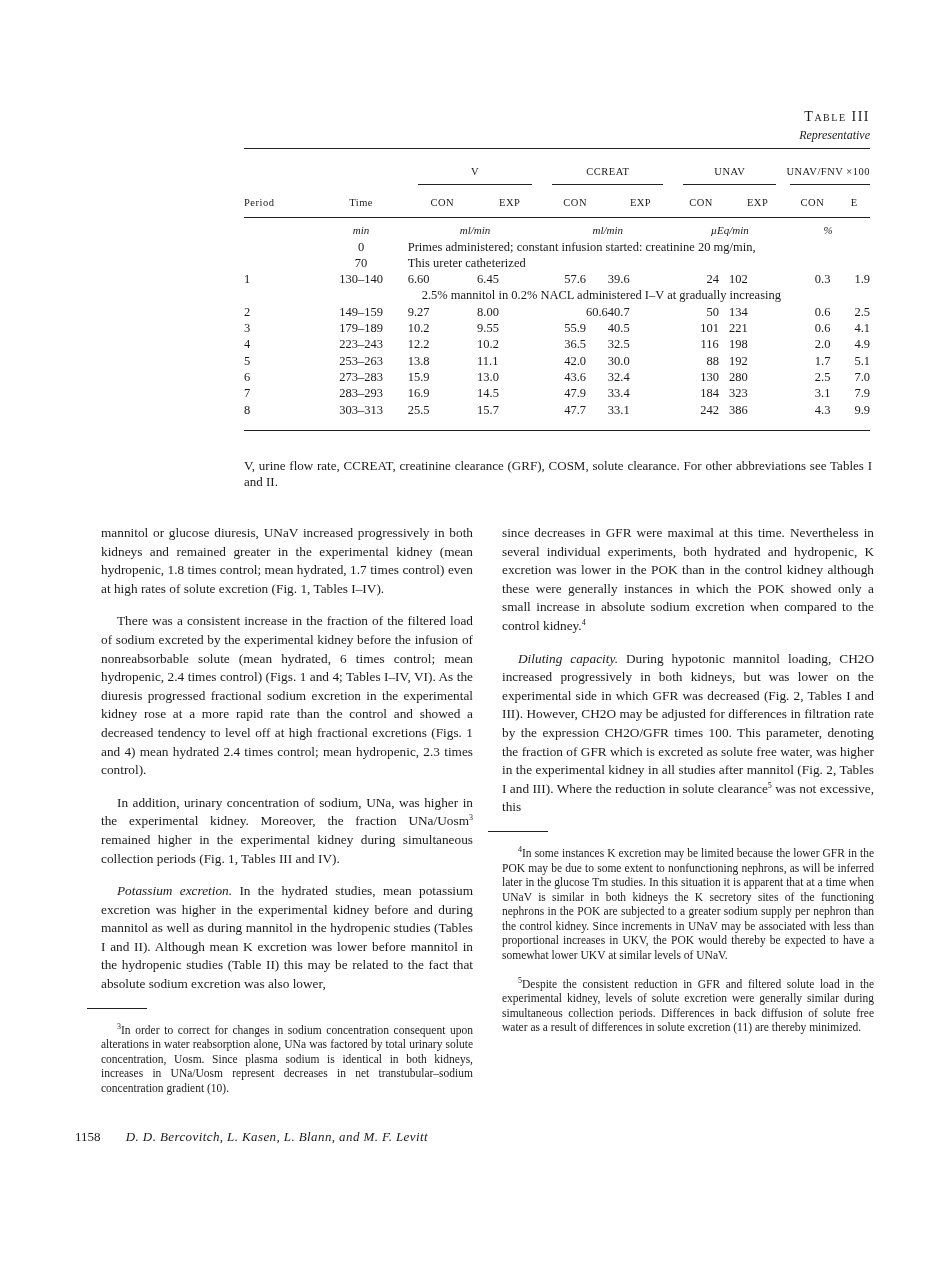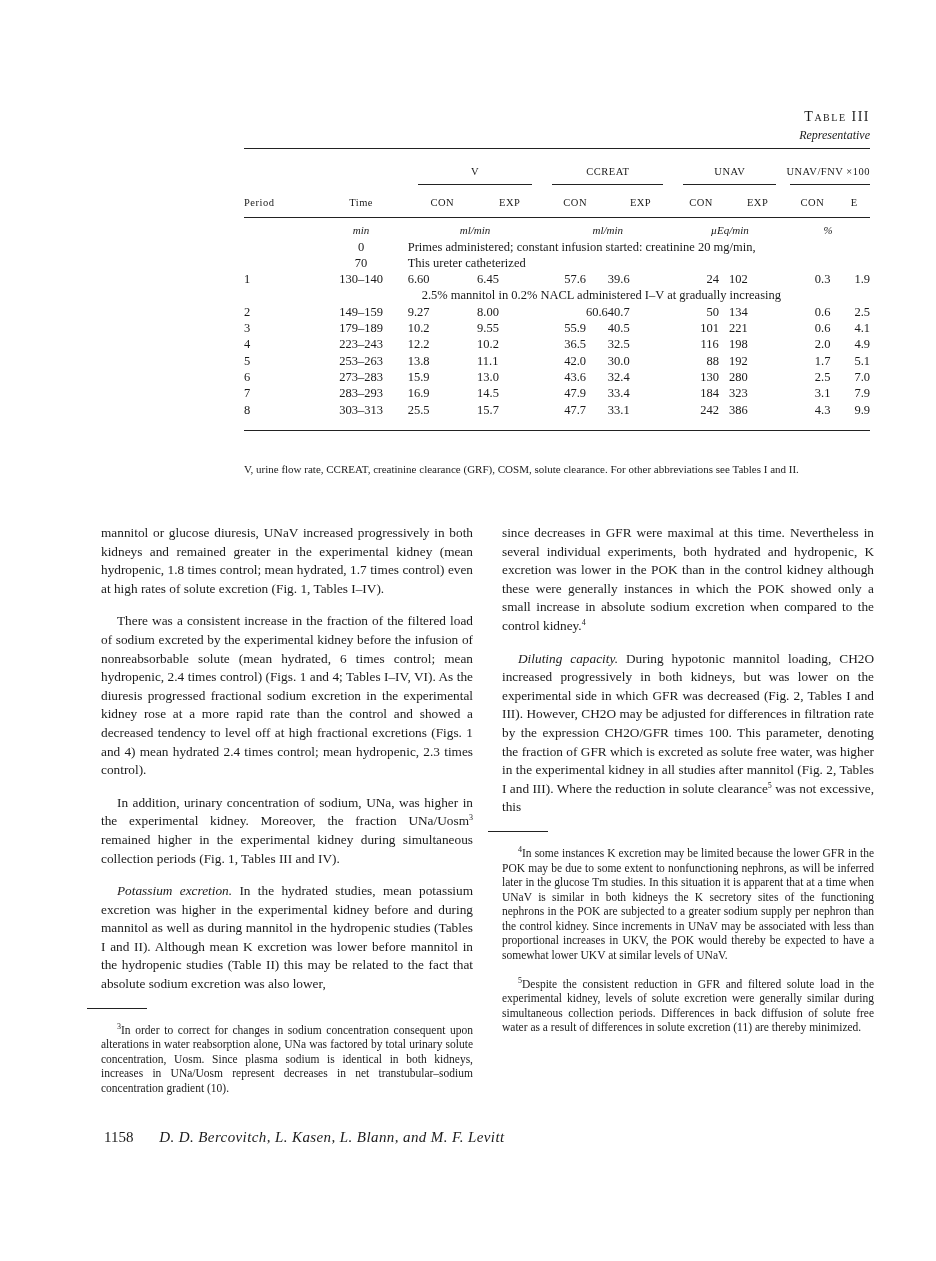--- a/index.html
+++ b/index.html
@@ -15,34 +15,34 @@
   table.data { border-collapse: collapse; width: 626px; font-size: 12.5px; }
   table.data td, table.data th { padding: 0; font-weight: normal; line-height: 16.3px; white-space: nowrap; }
   .hdr { font-size: 10.5px; letter-spacing: 0.5px; }
   .group-hdr { text-align: center; vertical-align: bottom; padding-bottom: 4px !important; }
   .group-hdr .underline { display: block; margin: 4px 10px 0 10px; border-top: 1px solid #222; }
   .sub-hdr { text-align: center; padding: 6px 0 6px 0 !important; }
   .units { font-style: italic; text-align: center; font-size: 11px; padding-top: 4px !important; }
   .c { text-align: center; }
   .note { padding-left: 0; }
 
-  .caption { position: absolute; left: 244px; top: 458px; width: 628px; font-size: 11px; line-height: 23px; text-align: justify; }
+  .caption { position: absolute; left: 244px; top: 458px; width: 628px; font-size: 13px; line-height: 16px; text-align: justify; }
 
   .col { position: absolute; top: 510px; width: 400px; font-size: 13.3px; line-height: 18.6px; text-align: justify; hyphens: none; }
   .col.left { left: 87px; }
   .col.right { left: 488px; }
   .col p { margin: 14px; text-indent: 16px; }
   .col p.first { text-indent: 0; }
   .runin { font-style: italic; }
   sup { font-size: 8px; vertical-align: 5px; line-height: 0; }
 
   .fn-rule { width: 60px; border-top: 1px solid #222; margin: 8px 0 6px 0; }
   .footnote { font-size: 11.5px; line-height: 14.6px; margin: 0; text-indent: 14px; text-align: justify; }
 
-  .footer { position: absolute; left: 104px; top: 1129px; font-size: 15px; }
+  .footer { position: absolute; left: 75px; top: 1129px; font-size: 13px; }
   .page-number { margin-right: 22px; }
   .authors { font-style: italic; letter-spacing: 0.4px; }
 </style>
 </head>
 <body>
 
 <div class="table-heading">
   <span class="table-label">Table III</span>
   <span class="table-subtitle">Representative</span>
 </div>

